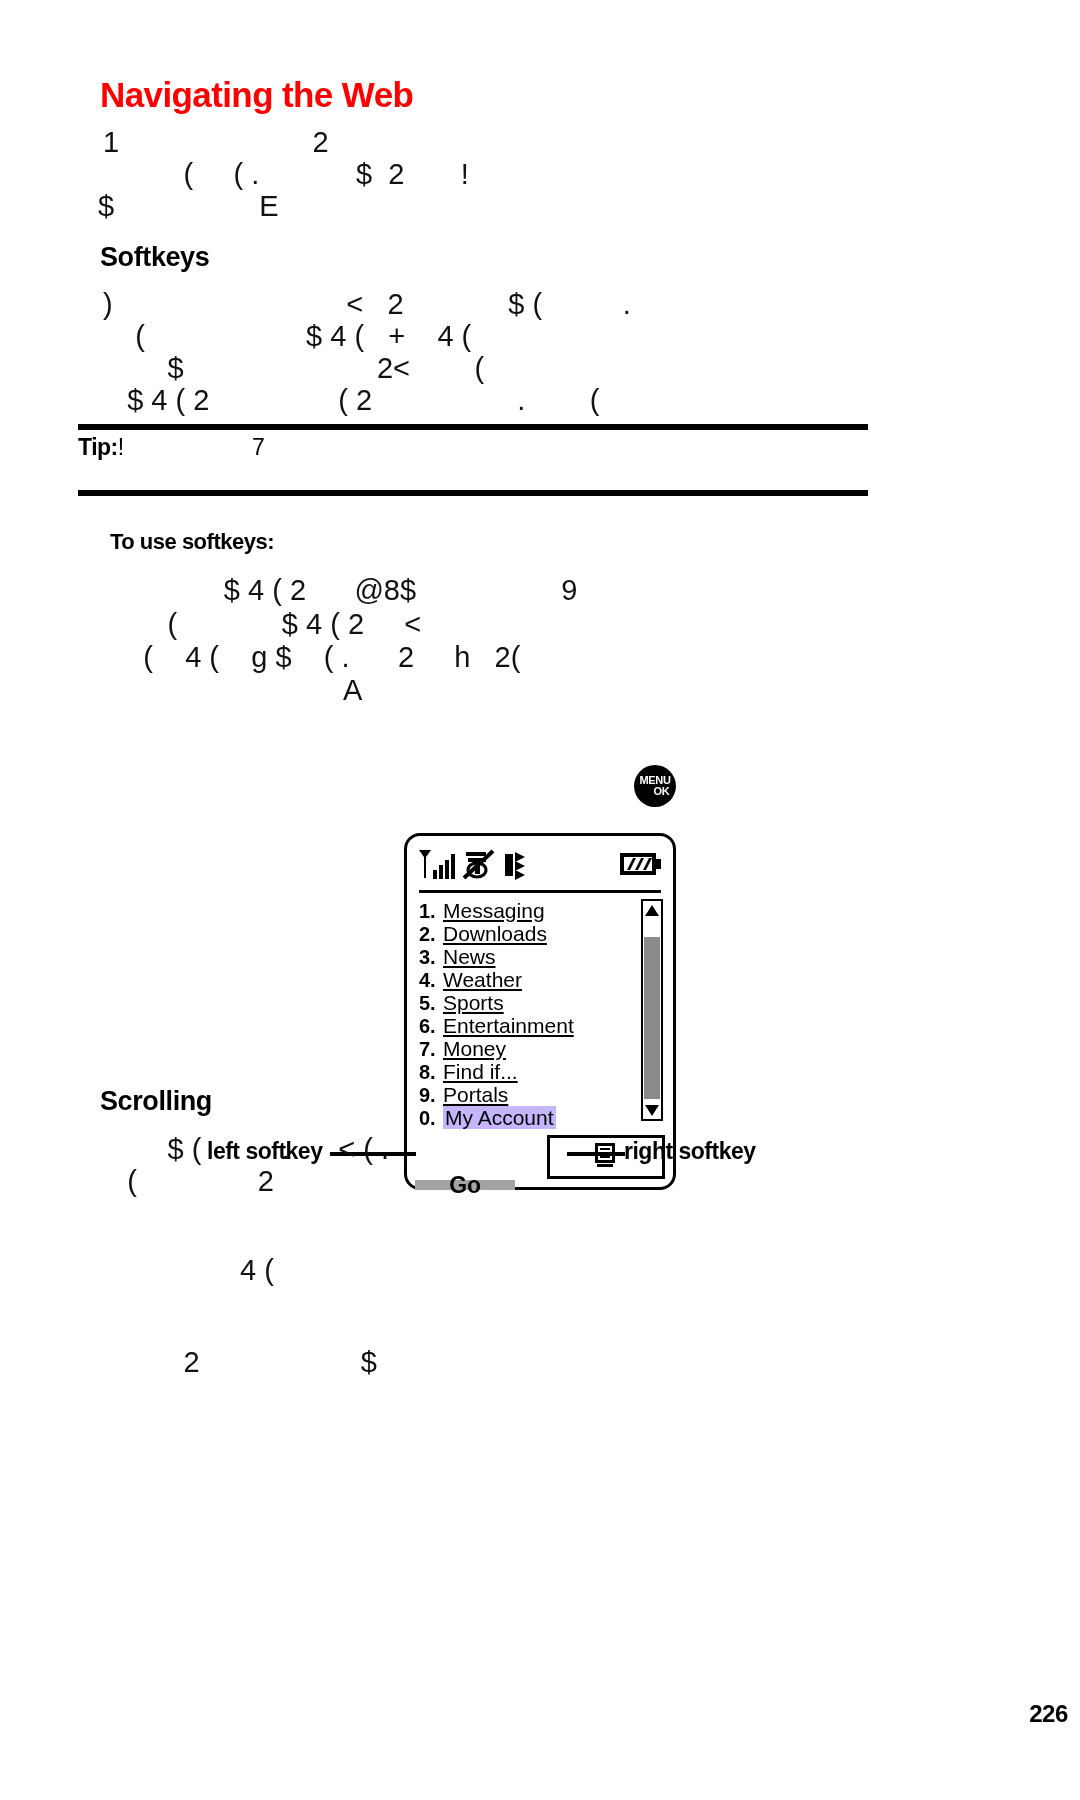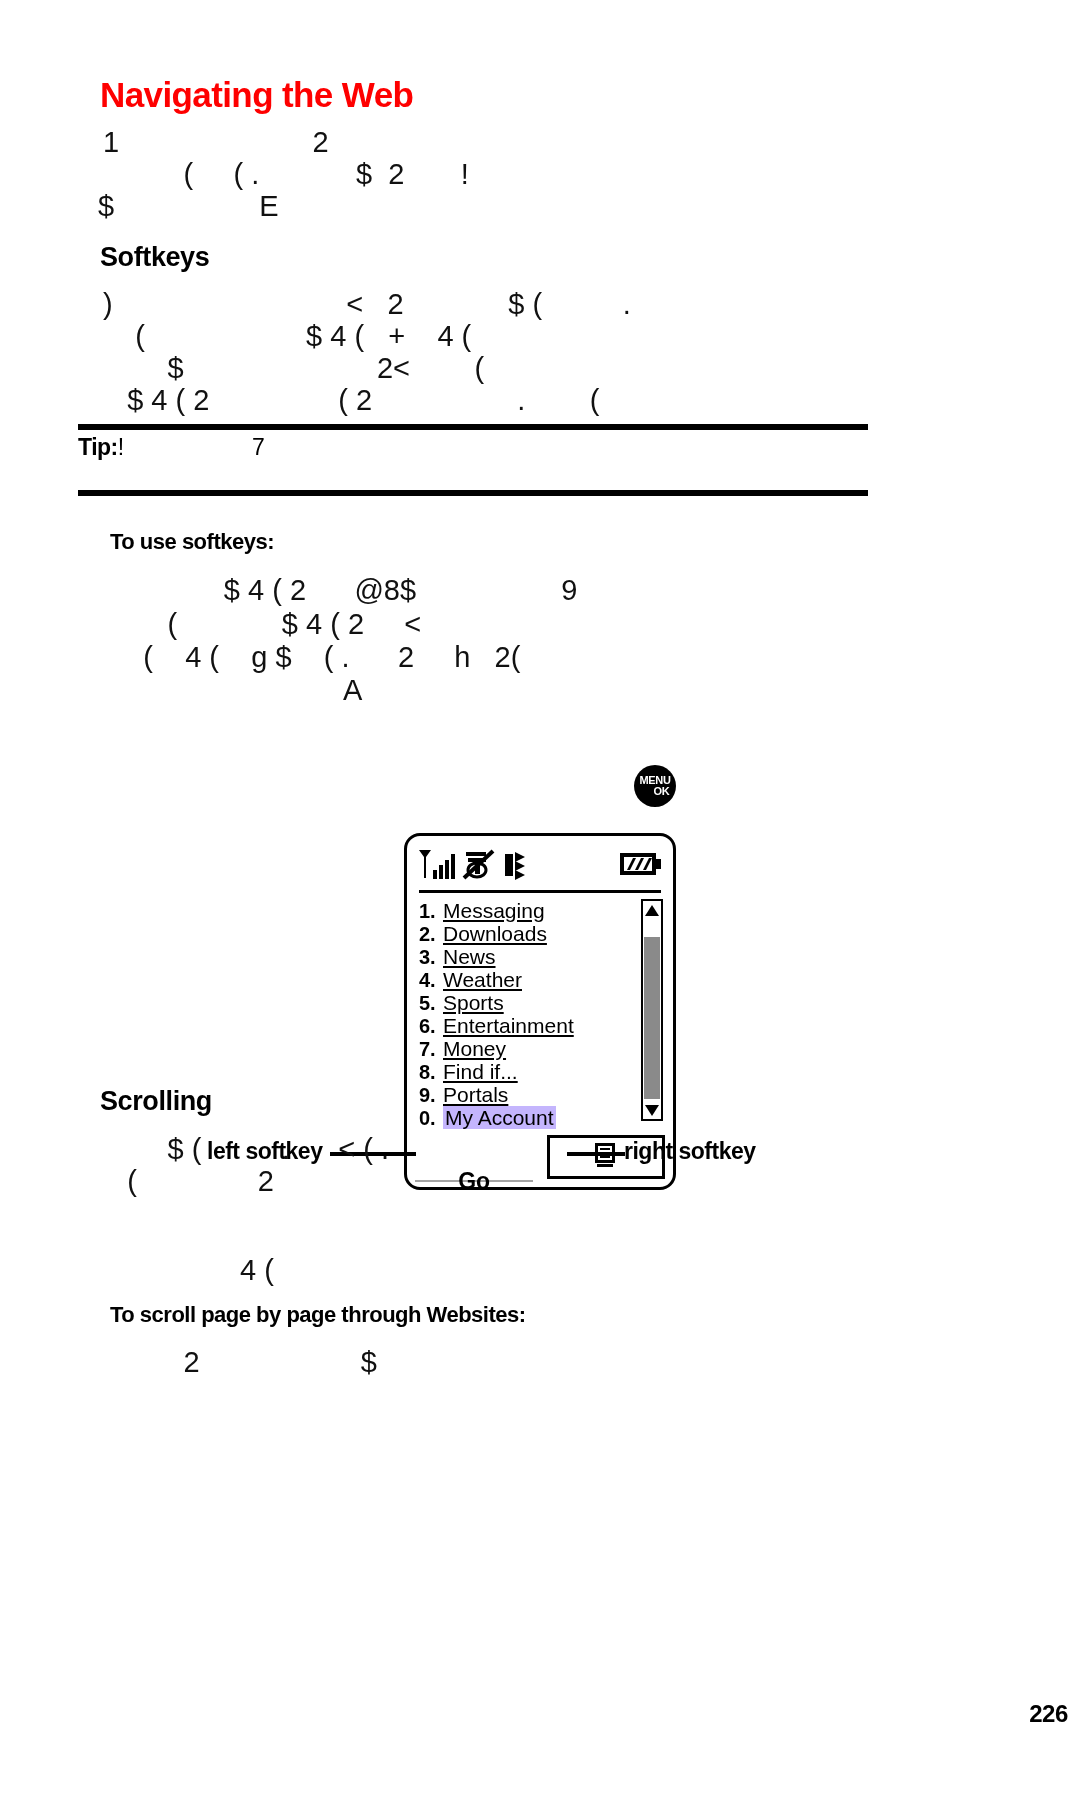--- a/index.html
+++ b/index.html
@@ -231,22 +231,22 @@
   .softkey-bar {
     position: absolute;
     left: 8px;
     right: 8px;
     bottom: 8px;
     height: 44px;
     display: flex;
     align-items: stretch;
   }
   .sk-left {
-    width: 118px;
-    border: 1px solid #a3a3a3;
+    width: 100px;
+    border: 5px solid #a3a3a3;
     display: flex;
     align-items: center;
     justify-content: center;
     box-sizing: border-box;
     background: #fff;
     margin-top: 45px;
   }
   .sk-left-label {
     font-size: 23px;
     font-weight: bold;
@@ -455,19 +455,18 @@
   <div class="leader" style="left:567px; top:1152px; width:58px;"></div>
 
   <div class="section-head" style="left:100px; top:1086px; top:1086px;">Scrolling</div>
 
   <div class="garble" style="left:103px; top:1133px;">        $ (          .      &lt; ( .</div>
   <div class="garble" style="left:103px; top:1165px;">   (               2</div>
 
 
   <div class="garble" style="left:103px; top:1254px;">                 4 (</div>
 
-  <div class="proc-head" style="left:110px; top:1302px;">To scroll page by page through Websites:</div>
 
   <div class="garble" style="left:103px; top:1346px;">          2                    $</div>
 
   <div class="footer-right">226</div>
 
 </div>
 
 </body></html>

